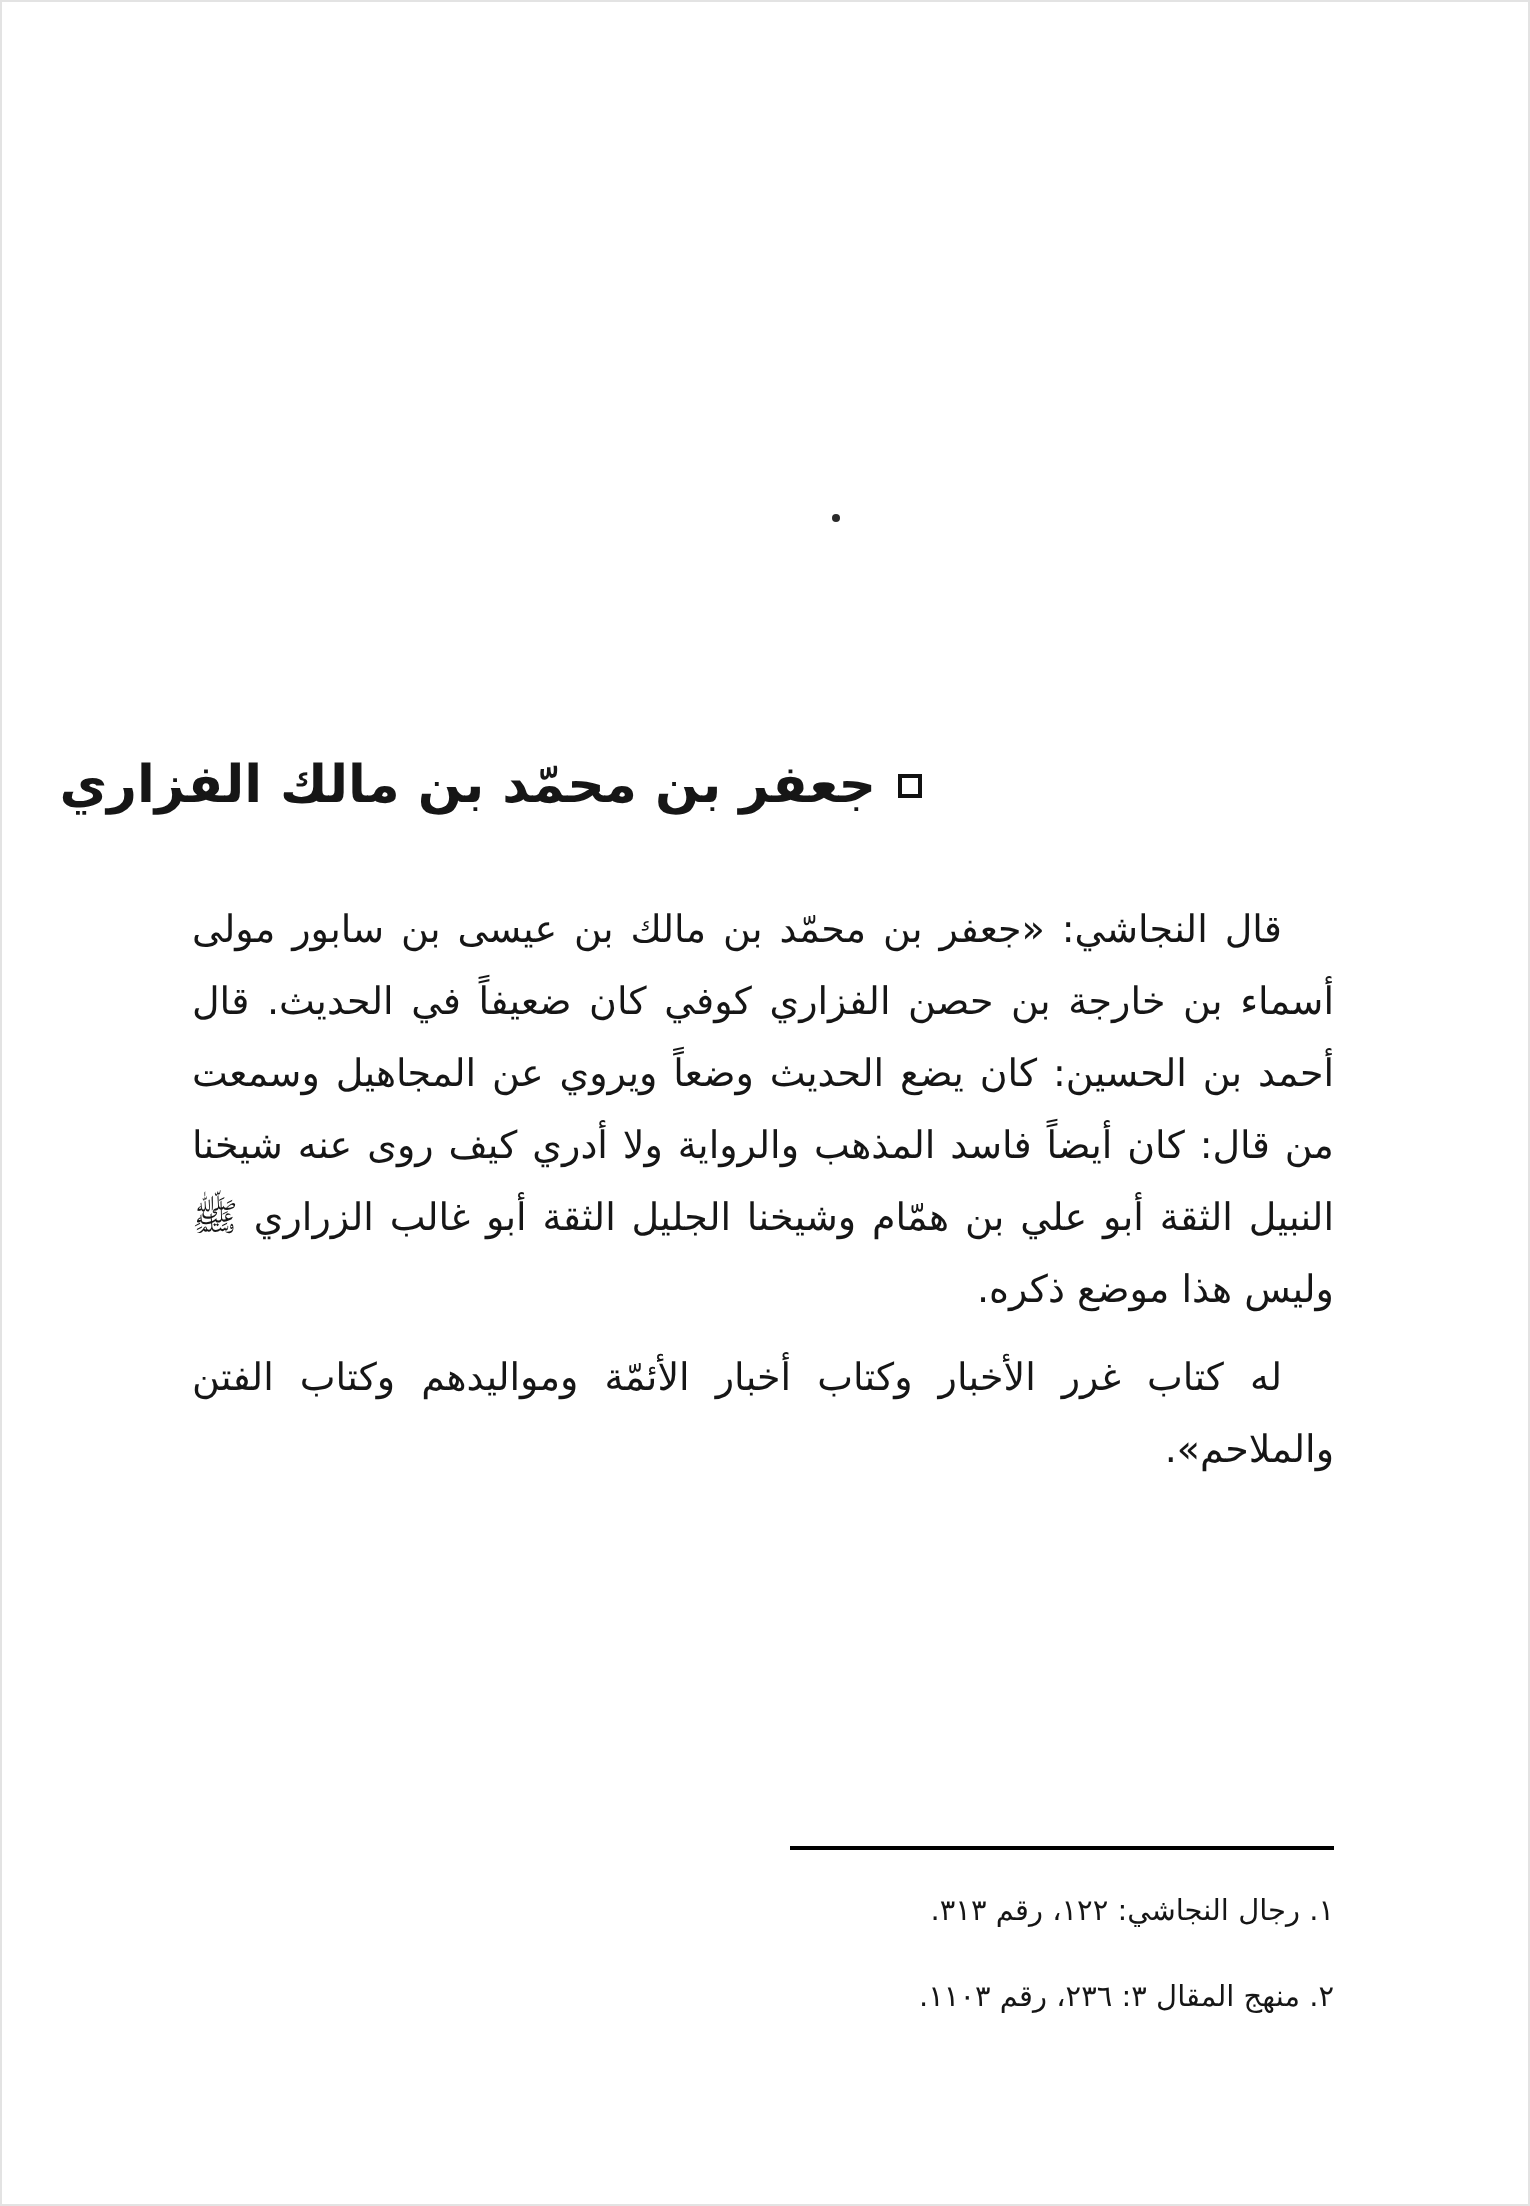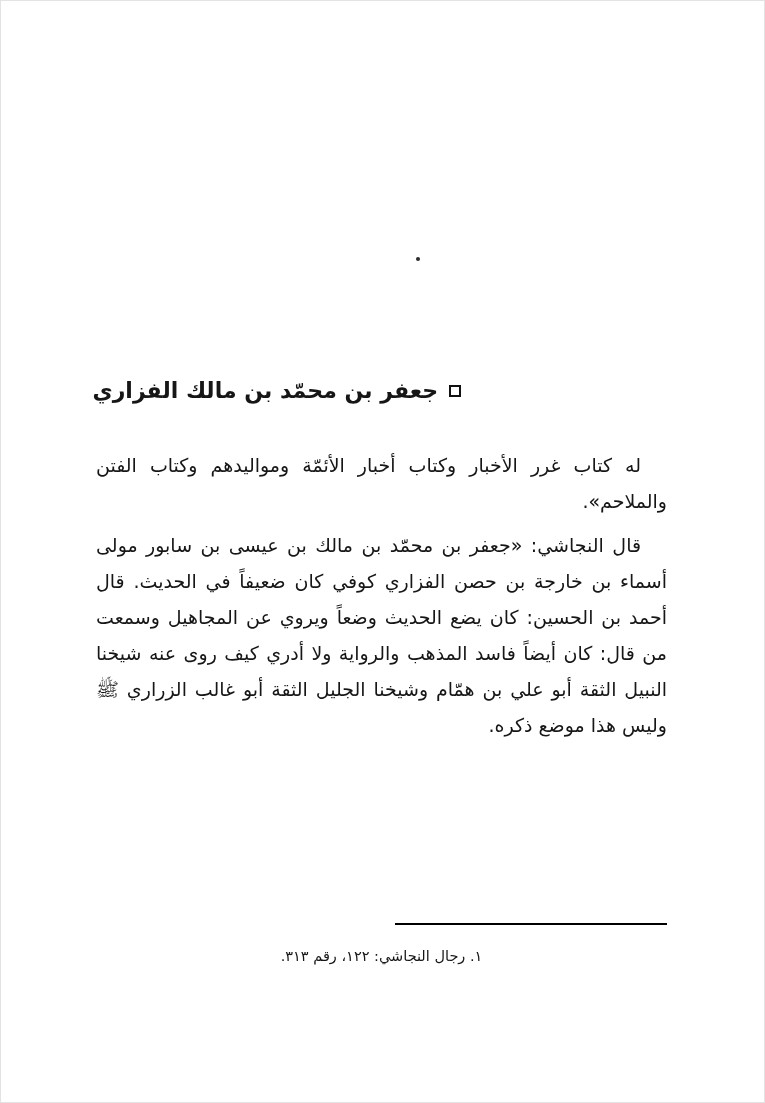--- a/index.html
+++ b/index.html
@@ -27,21 +27,21 @@
   }
   .heading {
     position: absolute;
     top: 377px;
     right: 303px;
     display: flex;
     align-items: center;
     gap: 11px;
     direction: rtl;
     white-space: nowrap;
-    font-size: 22px;
+    font-size: 26px;
     font-weight: bold;
     letter-spacing: 0;
   }
   .sq {
     display: inline-block;
     width: 12px;
     height: 12px;
     border: 2px solid #111;
     background: transparent;
     flex: 0 0 auto;
@@ -78,42 +78,43 @@
   .footnotes {
     position: absolute;
     top: 934px;
     right: 97px;
     left: 95px;
     direction: rtl;
     text-align: right;
     font-size: 14.5px;
     line-height: 43px;
   }
-  .fn { margin: 0; text-align: center; }
+  .fn { margin: 0; }
 </style>
 </head>
 <body>
 
 <div class="page">
 
   <span class="stray-dot"></span>
 
   <h1 class="heading">
     <span class="sq"></span>
     <span>جعفر بن محمّد بن مالك الفزاري</span>
   </h1>
 
   <div class="body-block">
+    <p class="para"><span>قال النجاشي: «جعفر بن محمّد بن مالك بن عيسى بن سابور مولى أسماء بن خارجة بن حصن الفزاري كوفي كان ضعيفاً في الحديث. قال أحمد بن الحسين: كان يضع الحديث وضعاً ويروي عن المجاهيل وسمعت من قال: كان أيضاً فاسد المذهب والرواية ولا أدري كيف روى عنه شيخنا النبيل الثقة أبو علي بن همّام وشيخنا الجليل الثقة أبو غالب الزراري ﷺ وليس هذا موضع ذكره.</span></p>
+
     <p class="para"><span>له كتاب غرر الأخبار وكتاب أخبار الأئمّة ومواليدهم وكتاب الفتن والملاحم».</span></p>
-
-    <p class="para"><span>قال النجاشي: «جعفر بن محمّد بن مالك بن عيسى بن سابور مولى أسماء بن خارجة بن حصن الفزاري كوفي كان ضعيفاً في الحديث. قال أحمد بن الحسين: كان يضع الحديث وضعاً ويروي عن المجاهيل وسمعت من قال: كان أيضاً فاسد المذهب والرواية ولا أدري كيف روى عنه شيخنا النبيل الثقة أبو علي بن همّام وشيخنا الجليل الثقة أبو غالب الزراري ﷺ وليس هذا موضع ذكره.</span></p>
 
 
 
   </div>
 
   <div class="fn-sep"></div>
 
   <div class="footnotes">
     <p class="fn">١. رجال النجاشي: ١٢٢، رقم ٣١٣.</p>
+    <p class="fn">٢. منهج المقال ٣: ٢٣٦، رقم ١١٠٣.</p>
   </div>
 
 </div>
 
 </body></html>

